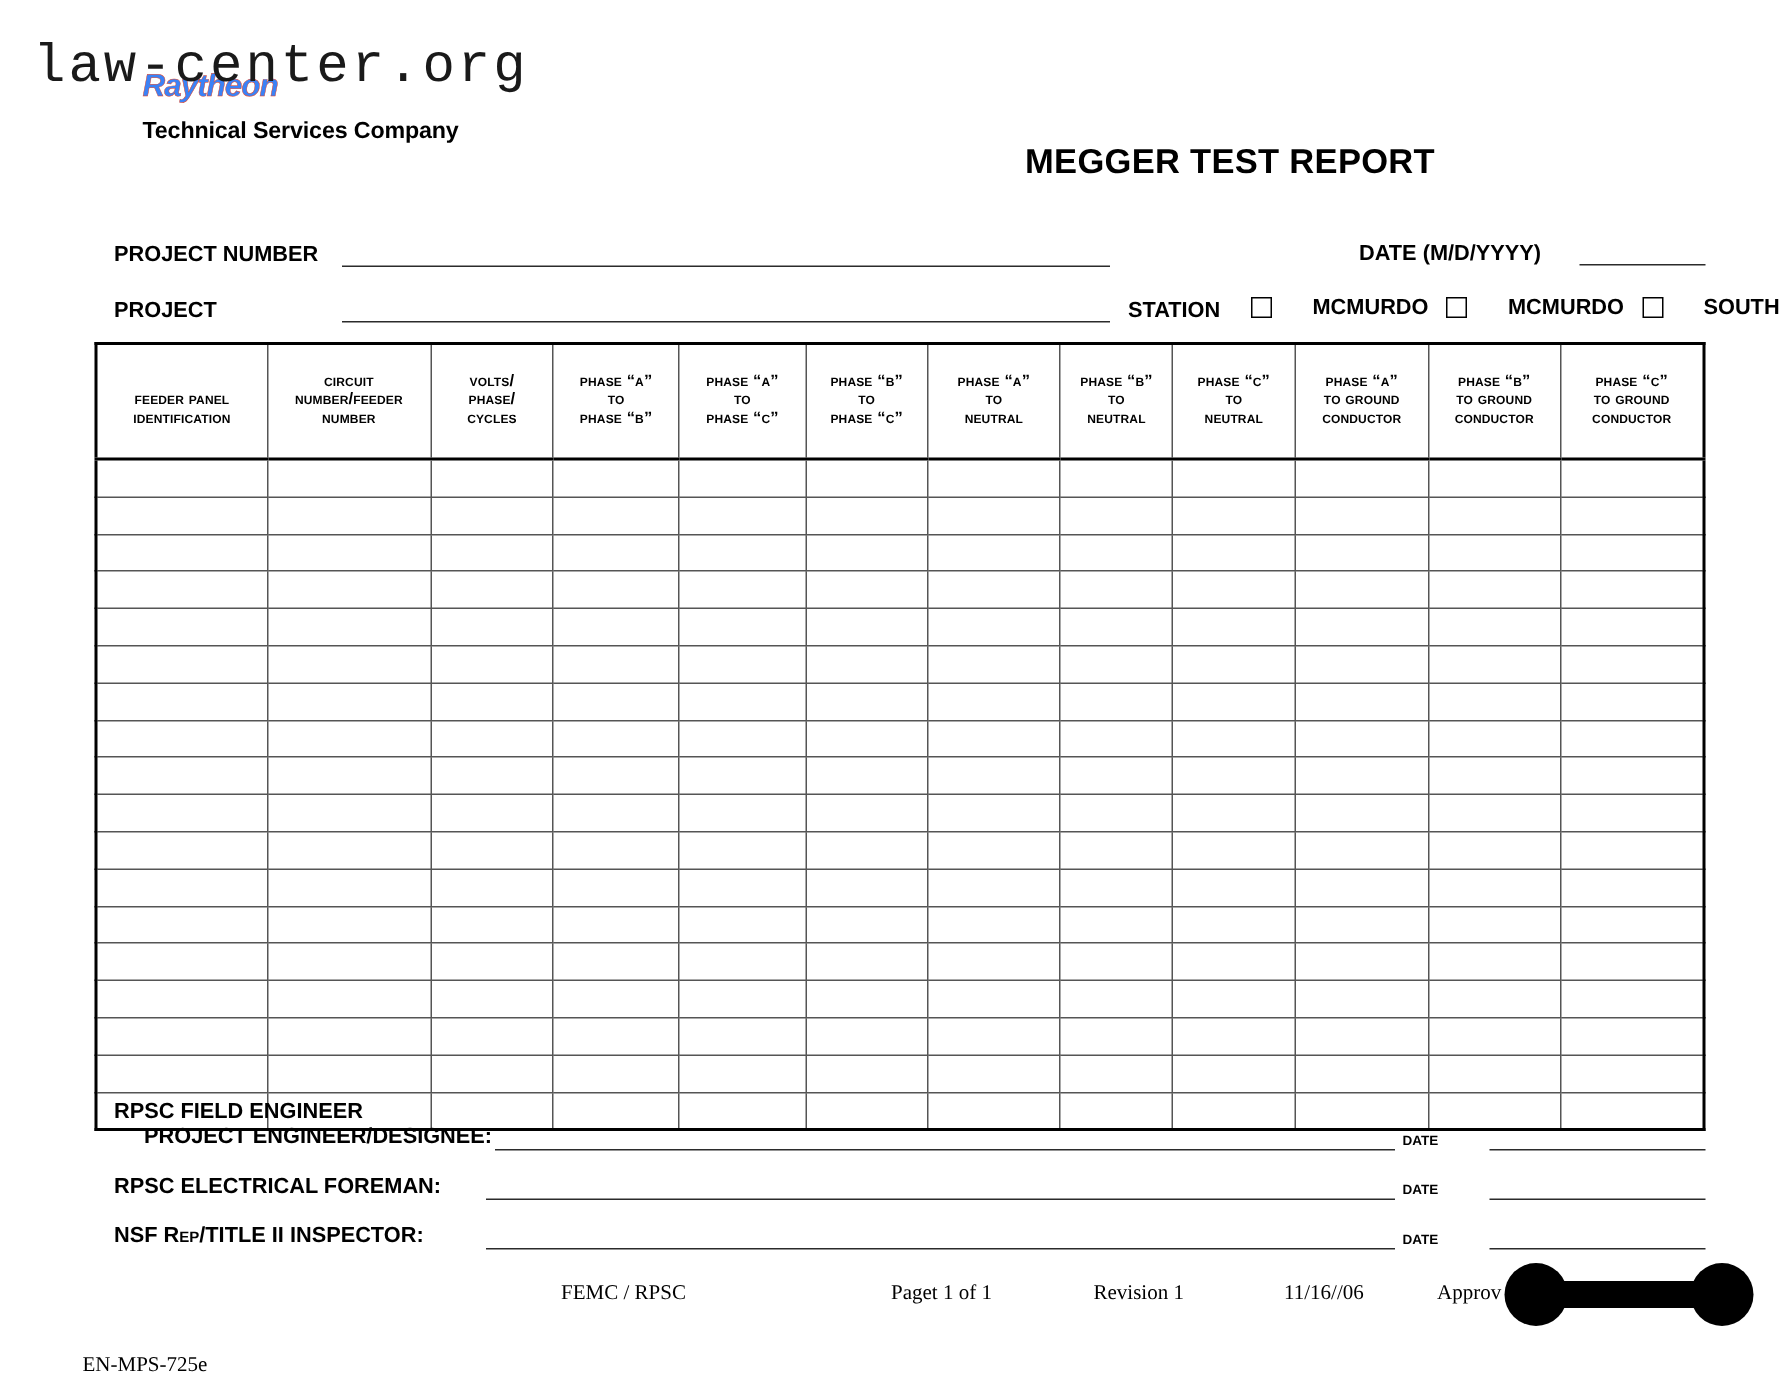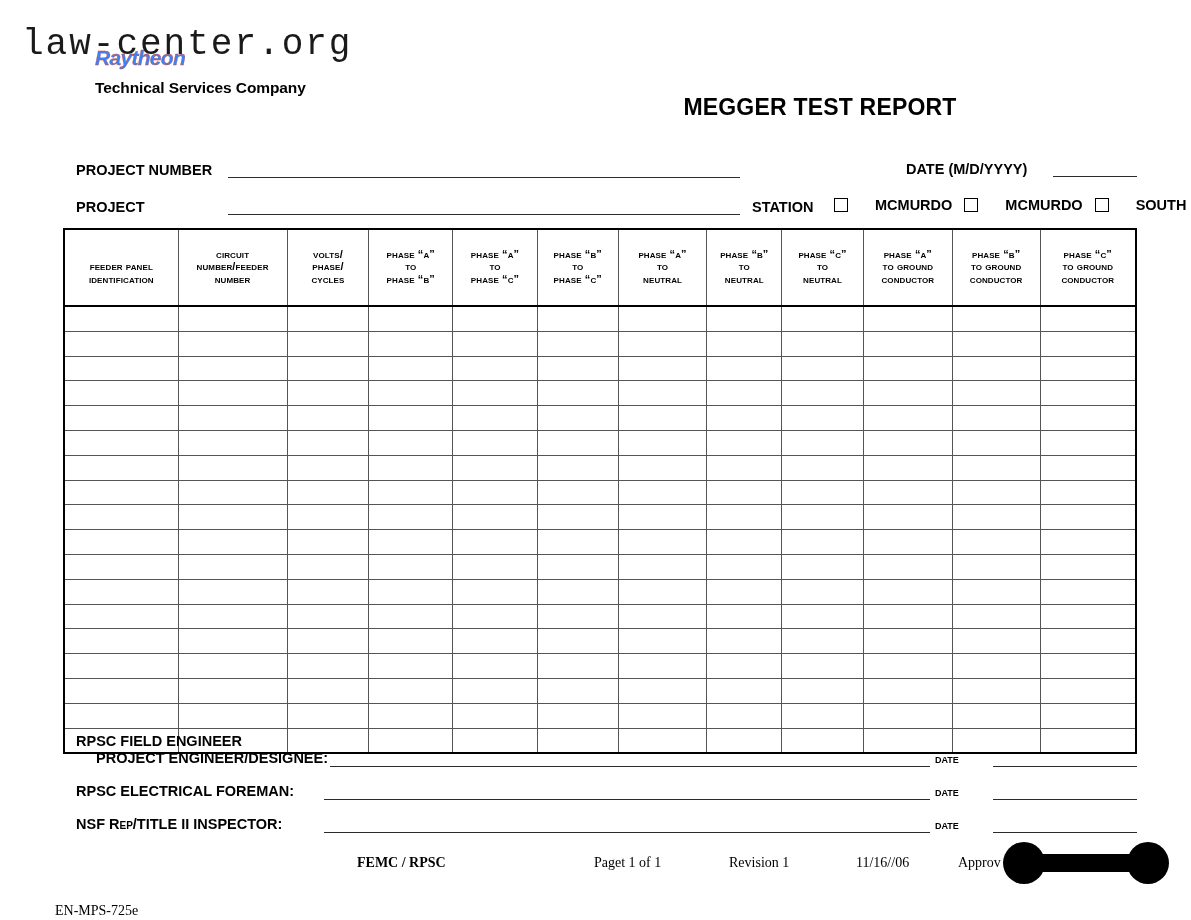--- a/index.html
+++ b/index.html
@@ -202,21 +202,21 @@
 
   
   .footer-item {
     position: absolute;
     font-family: "Liberation Serif", serif;
     font-size: 14px;
     white-space: nowrap;
     top: 855px;
   }
   #foot-form   { left: 55px; margin-top: 48px; }
-  #foot-org    { left: 357px; font-weight: bold; }
+  #foot-org    { left: 374px; }
   #foot-page   { left: 594px; }
   #foot-rev    { left: 729px; }
   #foot-date   { left: 856px; text-align: center; }
   #foot-approv { left: 958px; }
 
   .redaction-mark {
     position: absolute;
     left: 1003px;
     top: 842px;
     width: 166px;

